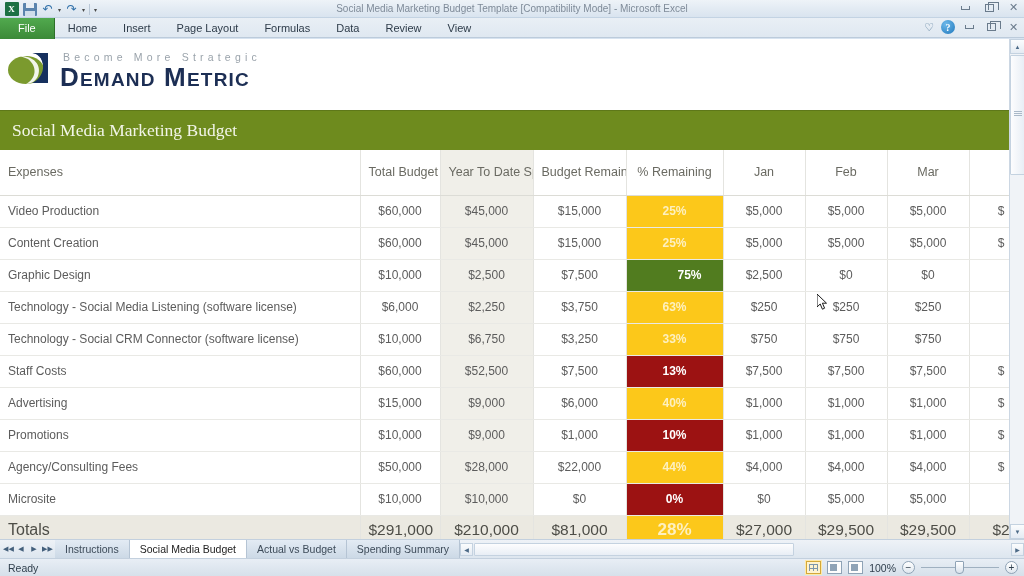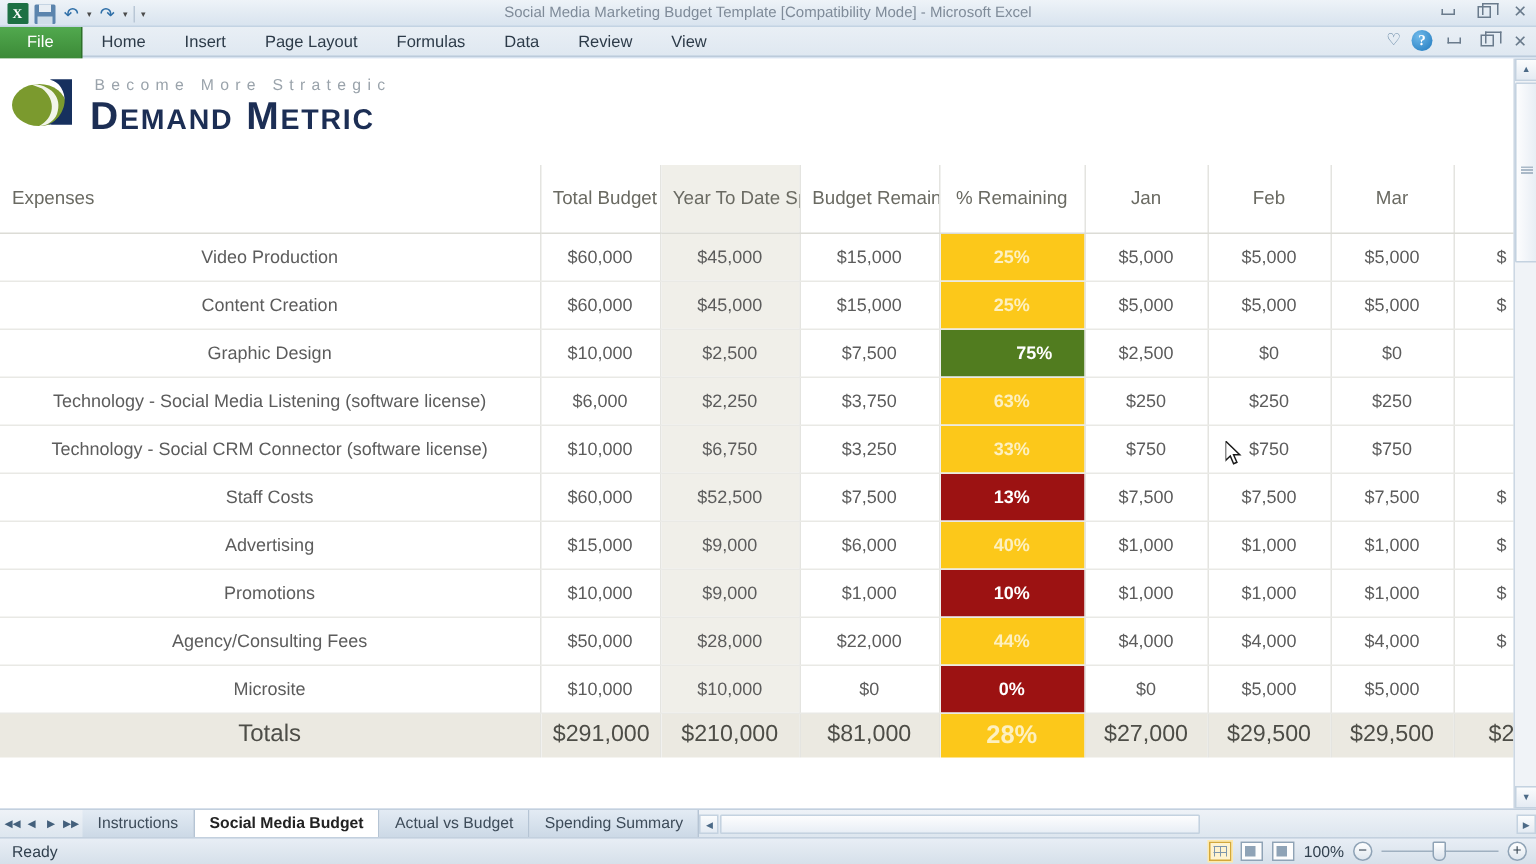--- a/index.html
+++ b/index.html
@@ -99,21 +99,21 @@
     font-size: 12px; color: #5c5c5c;
     height: 32px; padding: 0 8px;
     white-space: nowrap; overflow: hidden;
   }
   table.budget thead th {
     height: 45px; vertical-align: middle;
     border-bottom: 1px solid #dcdcd6;
     font-weight: normal; color: #6a6a62; font-size: 12.5px;
   }
   th.c-exp { text-align: left; font-size: 14px; color: #4a4a44; padding-left: 12px; }
-  td.c-exp { text-align: center; padding-left: 12px; color: #585852; font-size: 12.5px; }
+  td.c-exp { text-align: left; padding-left: 12px; color: #585852; font-size: 12.5px; }
   .num { text-align: center; }
   .shade { background: #f0efe9; }
   .pct { text-align: center; font-size: 13px; color: #ffffff; font-weight: bold; }
   .pct.yellow { background: #fcc81a; color: #fdf0c0; margin-left: 24px; }
   .pct.green  { background: #517c1f; color: #ffffff; padding-left: 38px; }
   .pct.red    { background: #9c1212; color: #ffffff; }
   tr.totals td {
     background: #ebe9e1; height: 30px;
     font-size: 15.5px; color: #4d4d47;
     border-bottom: none; border-top: 1px solid #d9d7cf;
@@ -149,21 +149,21 @@
     border-top: 1px solid #c3d0de; display: flex; align-items: stretch;
   }
   .navbtns { display: flex; align-items: center; padding: 0 3px; gap: 3px; }
   .navbtn { font-size: 7px; color: #44607c; width: 10px; text-align: center; }
   .sheettabs { display: flex; align-items: stretch; font-size: 10.5px; }
   .stab {
     padding: 0 10px; display: flex; align-items: center; color: #3d4b59;
     background: linear-gradient(to bottom,#e3ebf4,#ccd9e6);
     border-right: 1px solid #b5c4d4; transform: skewX(-0deg);
   }
-  .stab.active { background: #ffffff; font-weight: bold; color: #222; border-right: 1px solid #b5c4d4; }
+  .stab.active { background: #ffffff; font-weight: normal; color: #222; border-right: 1px solid #b5c4d4; }
   .hscroll-area { flex: 1; position: relative; }
   .hs-thumb { position: absolute; left: 14px; top: 3px; width: 320px; height: 13px;
               background: linear-gradient(to bottom,#fdfdfe,#e8eef5); border: 1px solid #c4d2e0; border-radius: 1px; }
   .hs-btn { position: absolute; top: 3px; width: 13px; height: 13px; display: flex; align-items: center; justify-content: center;
             font-size: 6px; color: #4c6a87; background: linear-gradient(to bottom,#fbfcfd,#e4ebf3); border: 1px solid #c4d2e0; }
 
   
   .statusbar {
     position: absolute; left: 0; top: 558px; width: 1024px; height: 18px;
     background: linear-gradient(to bottom,#e8eef5,#d6e0ea);
@@ -270,20 +270,23 @@
         </div>
         <div class="logo-text">
           <div class="logo-tagline">Become More Strategic</div>
           <div class="logo-name">
             <span>D</span><span class="sm">EMAND</span>&nbsp;<span>M</span><span class="sm">ETRIC</span>
           </div>
         </div>
       </div>
     </div>
 
+    <div class="banner">
+      <div class="banner-title">Social Media Marketing Budget</div>
+    </div>
 
     <table class="budget">
       <colgroup>
         <col class="w-exp">
           <col class="w-m">
           <col class="w-b">
           <col class="w-b">
         <col class="w-p">
           <col class="w-mo">
           <col class="w-mo">

